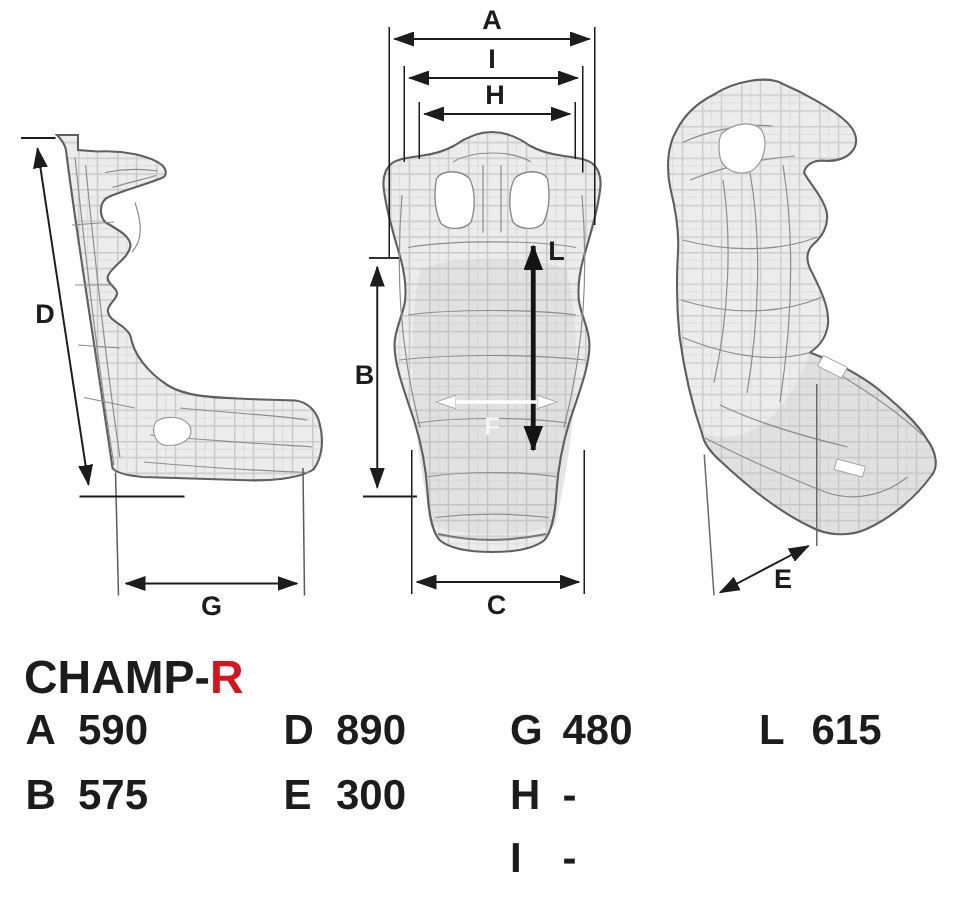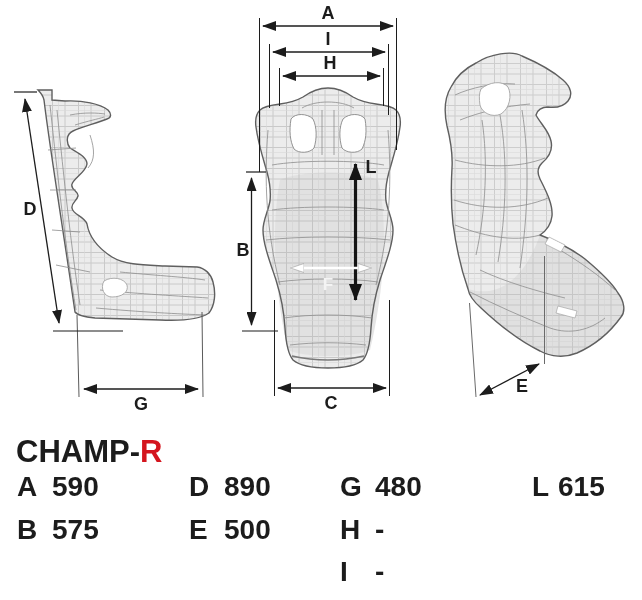--- a/index.html
+++ b/index.html
@@ -9,21 +9,21 @@
   .dim-label{font:bold 18px "Liberation Sans",sans-serif;fill:#1c1c1c;}
   .dim-label-white{font:bold 17px "Liberation Sans",sans-serif;fill:#f4f4f4;}
   .product-title{position:absolute;left:16px;top:438px;font-size:31px;font-weight:bold;
                  line-height:27px;letter-spacing:0px;white-space:nowrap;}
   .product-title .variant{color:#d4151e;}
   .spec-table{position:absolute;left:0;top:466px;width:556px;height:130px;font-weight:bold;}
   .spec-col{position:absolute;top:0;}
   .spec-col-1{left:17px;}
   .spec-col-2{left:189px;}
   .spec-col-3{left:340px;}
-  .spec-col-4{left:523px;text-align:center;}
+  .spec-col-4{left:506px;}
   .srow{height:42.7px;line-height:42.7px;font-size:28px;white-space:nowrap;}
   .srow .k{display:inline-block;width:35px;}
 </style>
 </head>
 <body>
 
 <div class="stage">
 
   <svg class="diagram-svg" width="642" height="420" viewBox="0 0 642 420">
     <defs>
@@ -220,21 +220,21 @@
   </div>
 
   <div class="spec-table">
     <div class="spec-col spec-col-1">
       <div class="srow"><span class="k">A</span><span class="v">590</span></div>
       <div class="srow"><span class="k">B</span><span class="v">575</span></div>
     </div>
 
     <div class="spec-col spec-col-2">
       <div class="srow"><span class="k">D</span><span class="v">890</span></div>
-      <div class="srow"><span class="k">E</span><span class="v">500</span></div>
+      <div class="srow"><span class="k">E</span><span class="v">300</span></div>
     </div>
 
     <div class="spec-col spec-col-3">
       <div class="srow"><span class="k">G</span><span class="v">480</span></div>
       <div class="srow"><span class="k">H</span><span class="v">-</span></div>
       <div class="srow"><span class="k">I</span><span class="v">-</span></div>
     </div>
 
     <div class="spec-col spec-col-4">
       <div class="srow"><span class="k">L</span><span class="v">615</span></div>

